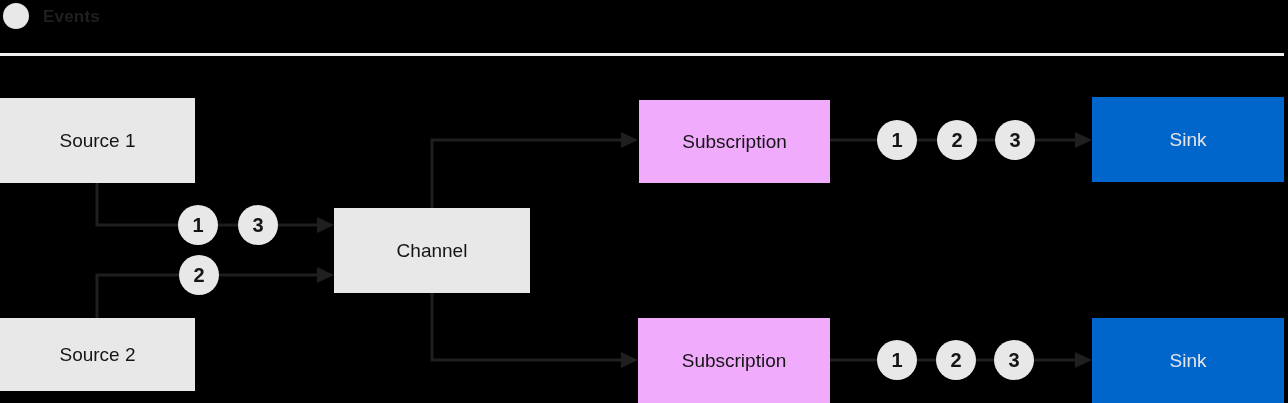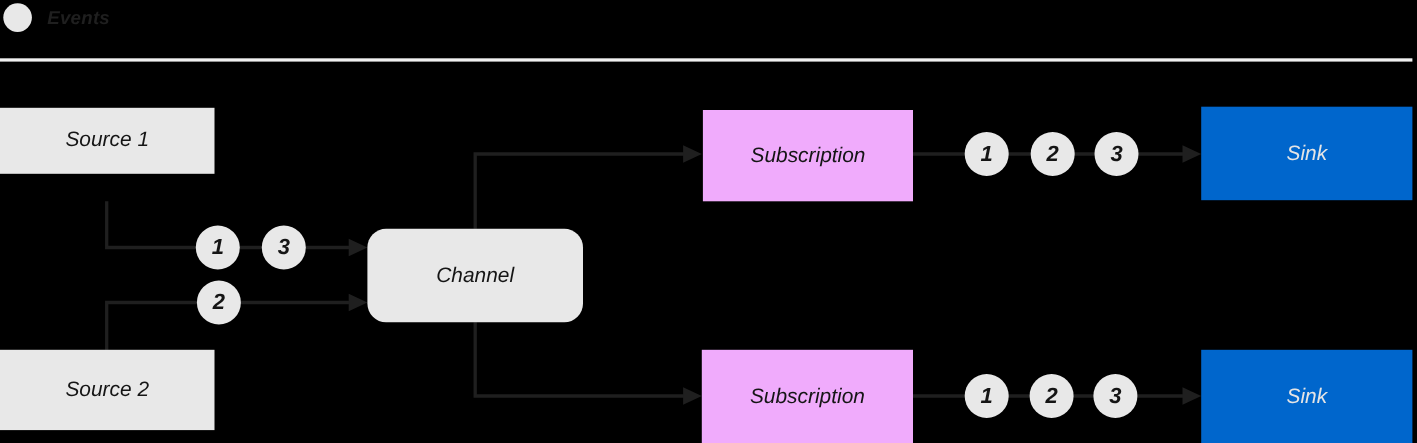--- a/index.html
+++ b/index.html
@@ -4,21 +4,20 @@
 <style>
   * { box-sizing: border-box; margin: 0; padding: 0; }
   html, body { background: #000; }
   body { font-family: "Liberation Sans", sans-serif; }
   .canvas {
     position: relative;
     width: 1288px;
     height: 403px;
     background: #000000;
     overflow: hidden;
-    font-style: italic;
   }
   
   .legend-circle {
     position: absolute;
     left: 3px; top: 3px;
     width: 26px; height: 26px;
     border-radius: 50%;
     background: #e8e8e8;
   }
   .legend-label {
@@ -59,23 +58,23 @@
     display: flex;
     align-items: center;
     justify-content: center;
     font-size: 19px;
     color: #151515;
   }
   .node.gray { background: #e8e8e8; }
   .node.lightblue { background: #f0abfc; }
   .node.blue { background: #0066cc; color: #e5e5e5; }
 
-  #node-source-1 { left: 0;    top: 98px;  width: 195px; height: 60px; }
+  #node-source-1 { left: 0;    top: 98px;  width: 195px; height: 85px; }
   #node-source-2 { left: 0;    top: 318px; width: 195px; height: 73px; }
-  #node-channel  { left: 334px; top: 208px; width: 196px; height: 85px; border-radius: 17px; }
+  #node-channel  { left: 334px; top: 208px; width: 196px; height: 85px; }
   #node-sub-top  { left: 639px; top: 100px; width: 191px; height: 83px; }
   #node-sub-bot  { left: 638px; top: 318px; width: 192px; height: 85px; }
   #node-sink-top { left: 1092px; top: 97px;  width: 192px; height: 85px; }
   #node-sink-bot { left: 1092px; top: 318px; width: 192px; height: 85px; }
 
   
   .event-circle {
     position: absolute;
     width: 40px; height: 40px;
     border-radius: 50%;

